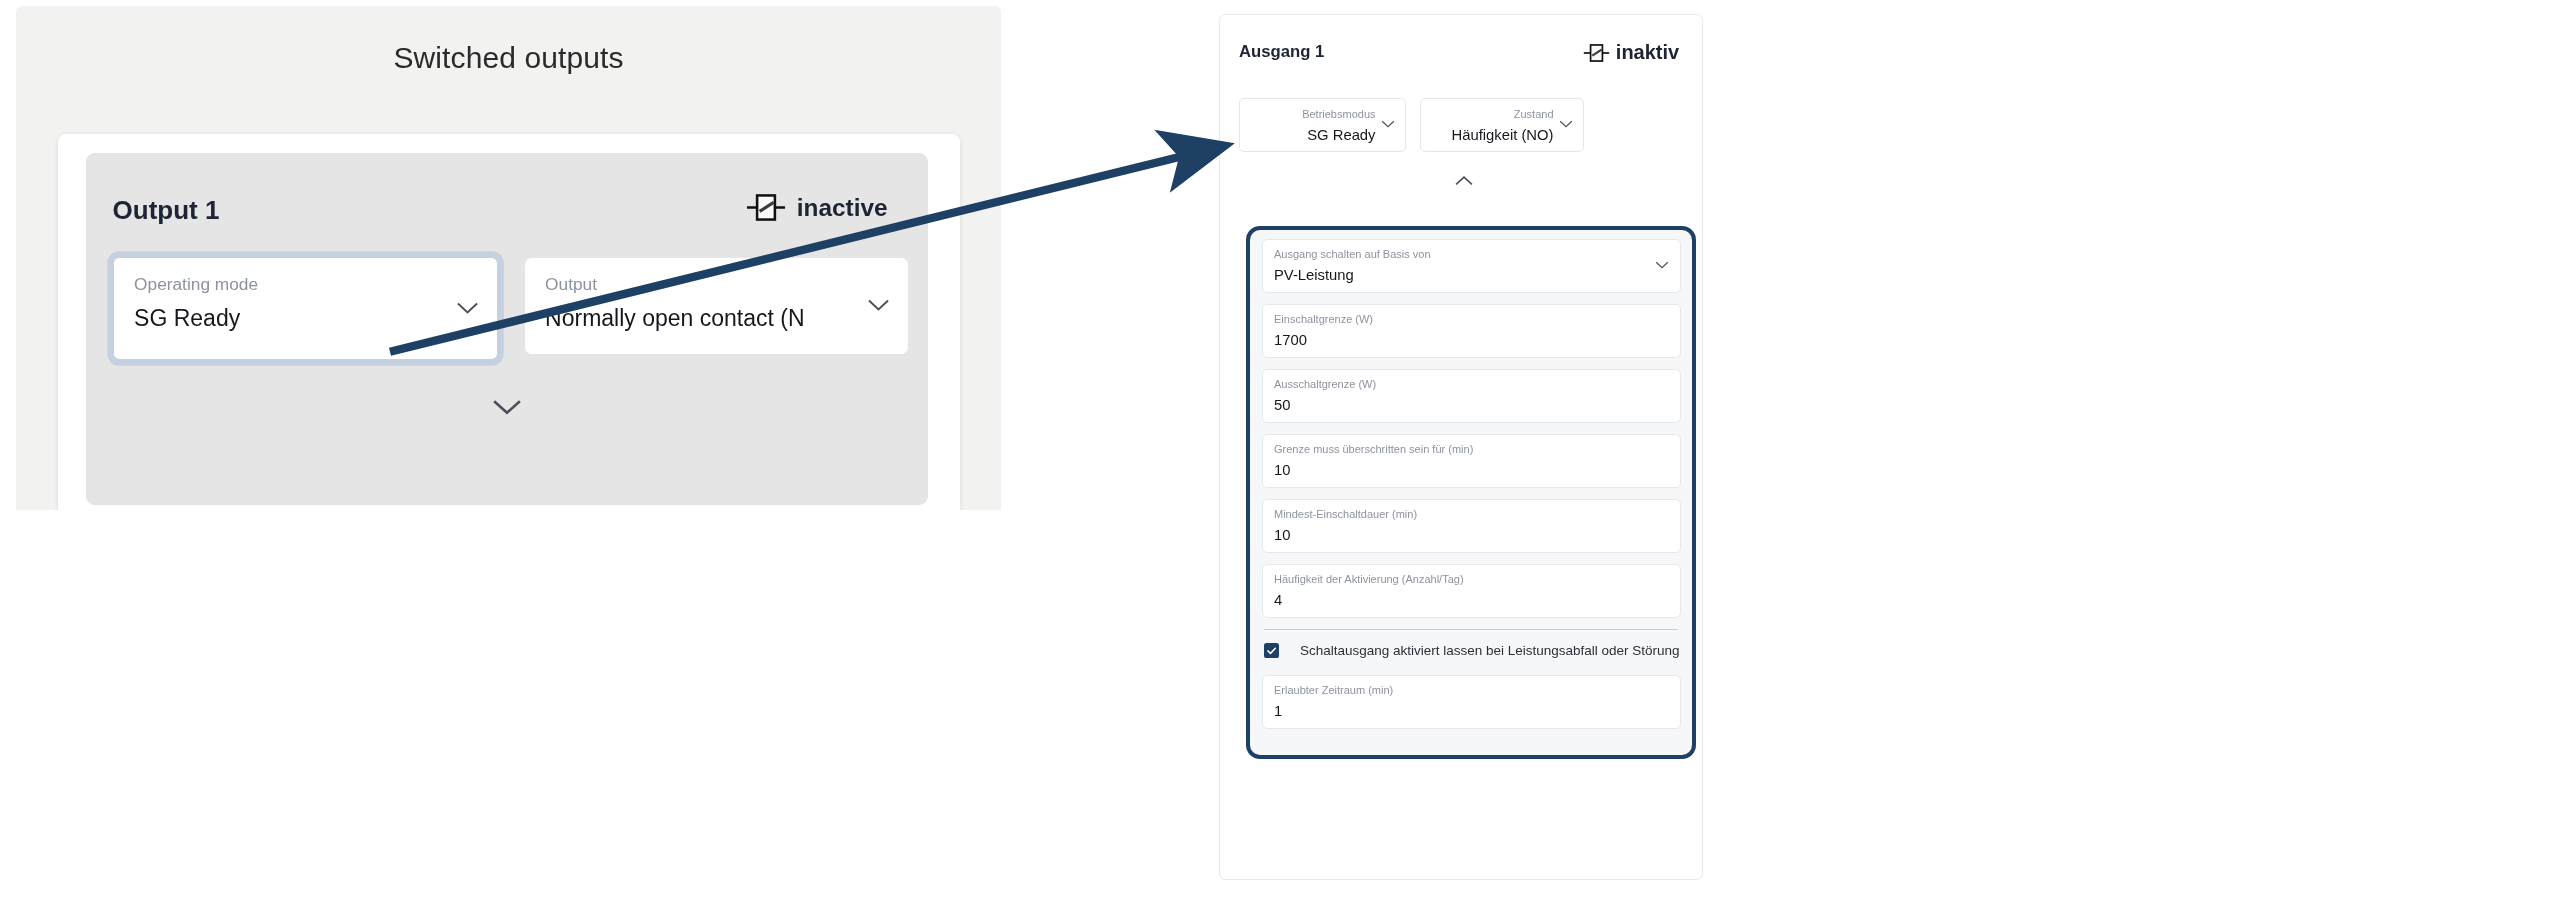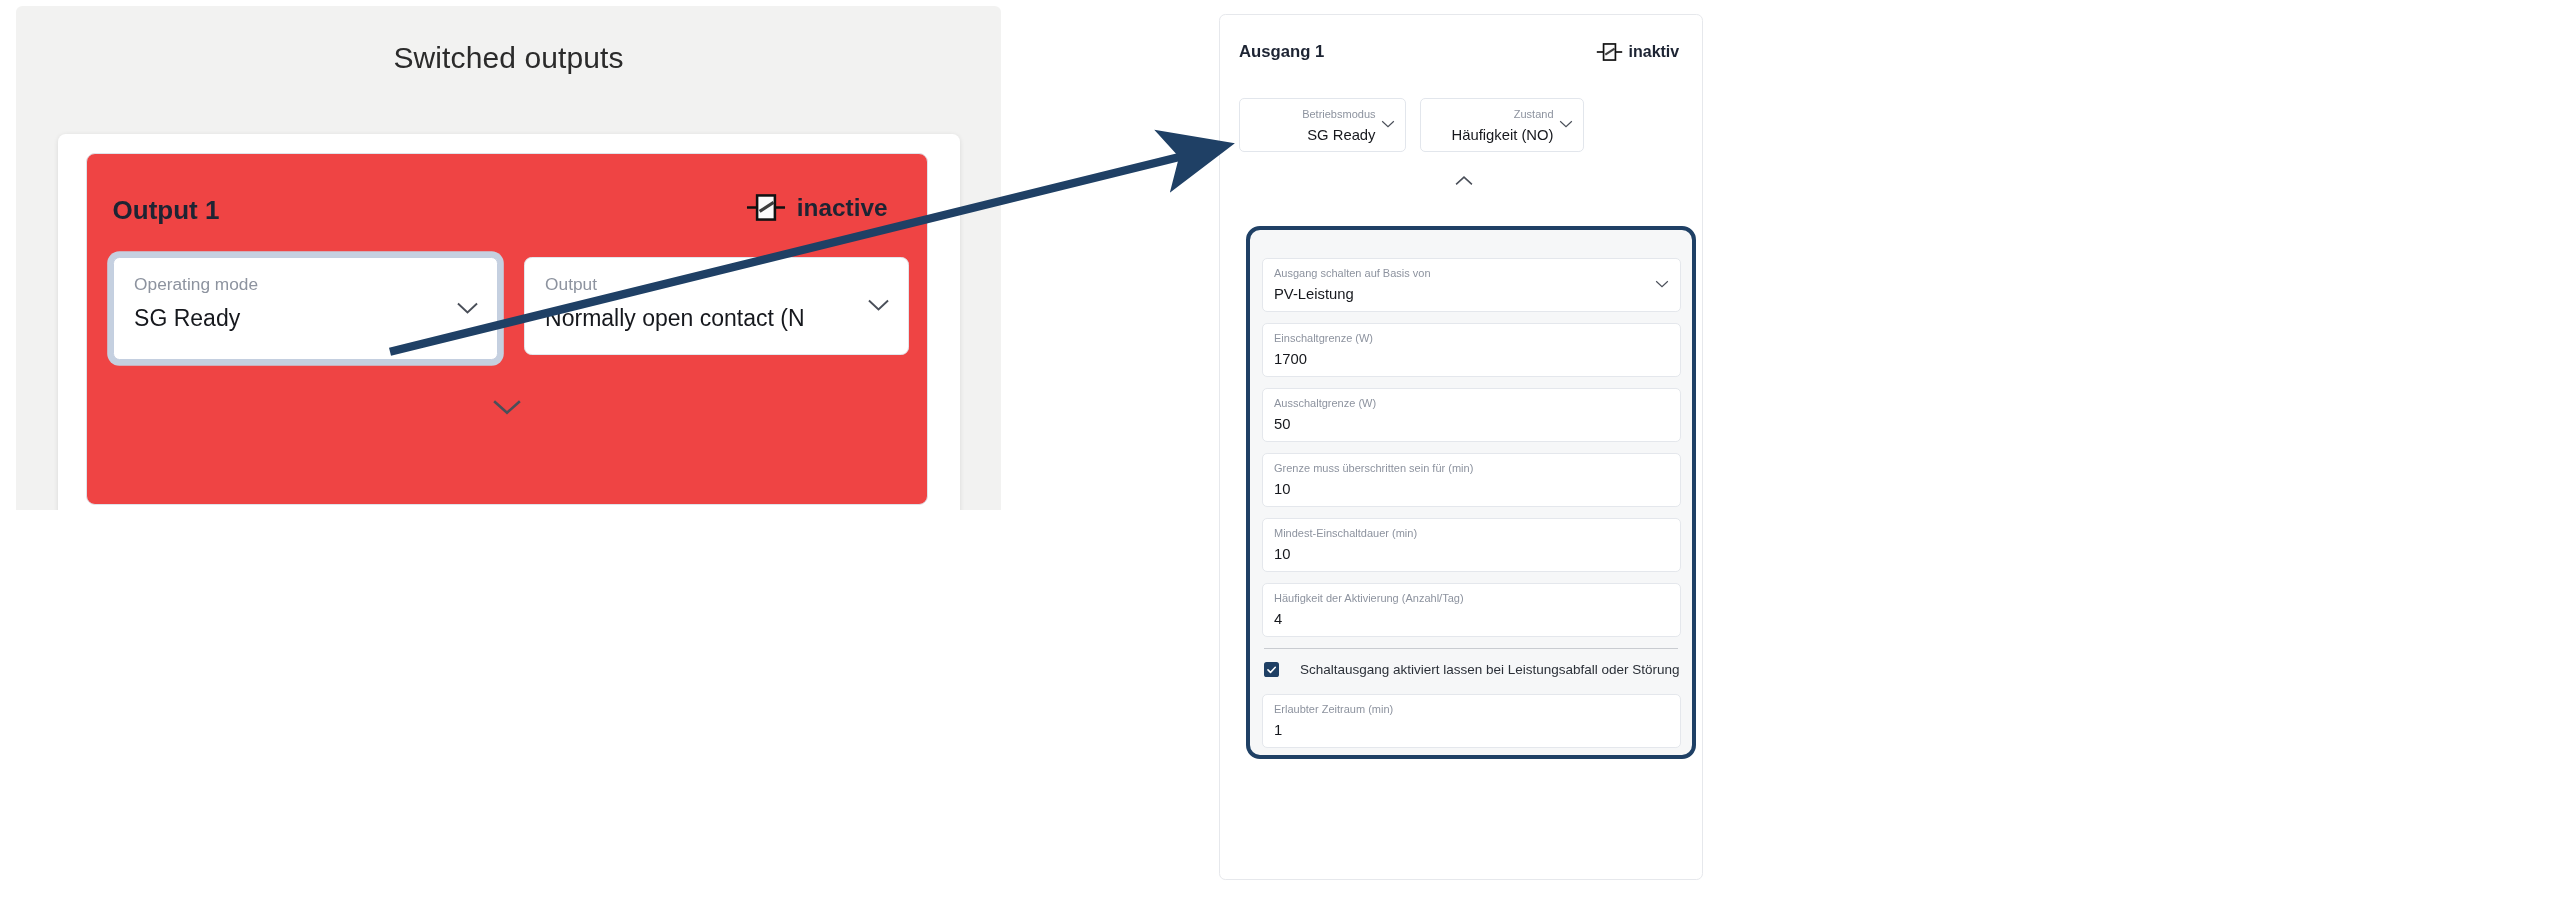--- a/index.html
+++ b/index.html
@@ -50,21 +50,21 @@
     background: #ffffff;
     border-radius: 7.7px;
     box-shadow: 0 1.9px 5.1px rgba(0,0,0,0.10);
   }
   .left-inner-card {
     position: absolute;
     left: 27.6px;
     top: 19px;
     width: 842px;
     height: 352px;
-    background: #ef4444;
+    background: #e5e5e5;
     border: 1.3px solid #dfe3ea;
     border-radius: 9px;
     box-sizing: border-box;
   }
   .lc-head {
     position: absolute;
     left: 26px;
     top: 37px;
     right: 26px;
     height: 40px;
@@ -173,21 +173,21 @@
   }
   .rp-status {
     position: absolute;
     right: 3.8px;
     top: 0;
     display: flex;
     align-items: center;
     gap: 5.8px;
   }
   .rp-status .sw-label {
-    font-size: 16px;
+    font-size: 20px;
     font-weight: 700;
     color: #1d2433;
   }
   .rp-fields {
     position: absolute;
     left: 19px;
     top: 83px;
     display: flex;
     gap: 14px;
   }
@@ -241,21 +241,20 @@
     border: 4.5px solid #1f4065;
     border-radius: 14px;
     box-sizing: border-box;
     background: #f6f7f8;
   }
   .hl-inner {
     position: absolute;
     left: 11.5px;
     top: 9px;
     right: 11.5px;
-    margin-top: 19px;
   }
   .hfld {
     position: relative;
     background: #ffffff;
     border: 1.3px solid #e4e7ec;
     border-radius: 5.1px;
     box-sizing: border-box;
     padding: 8.3px 28px 8.3px 11.5px;
     height: 54px;
     margin-bottom: 11px;

